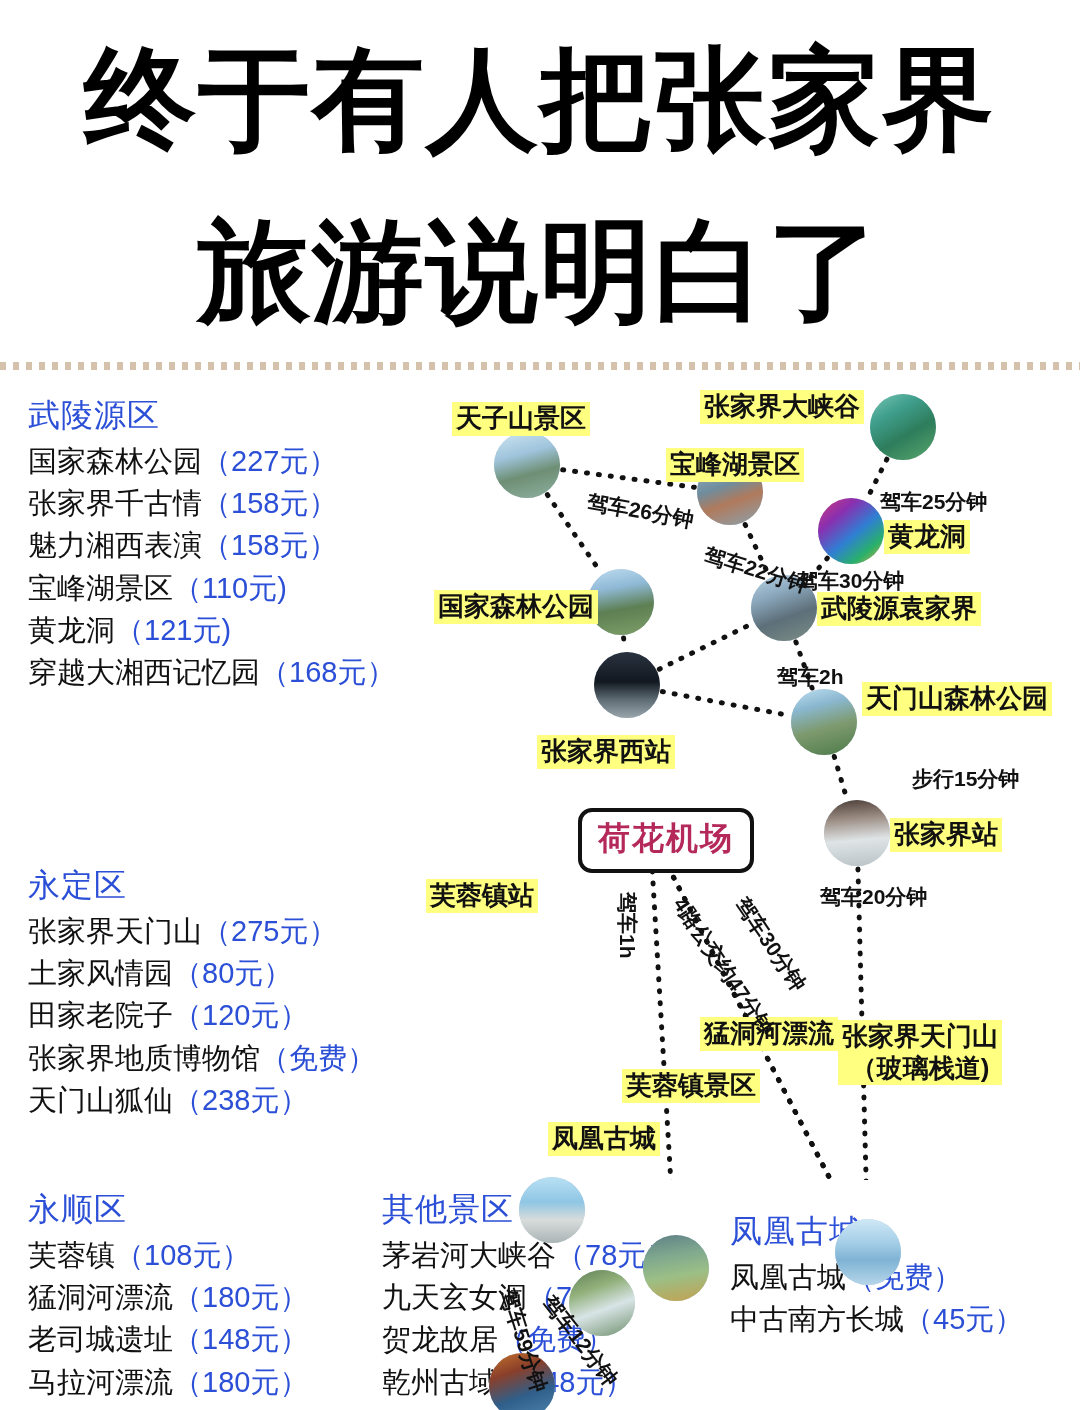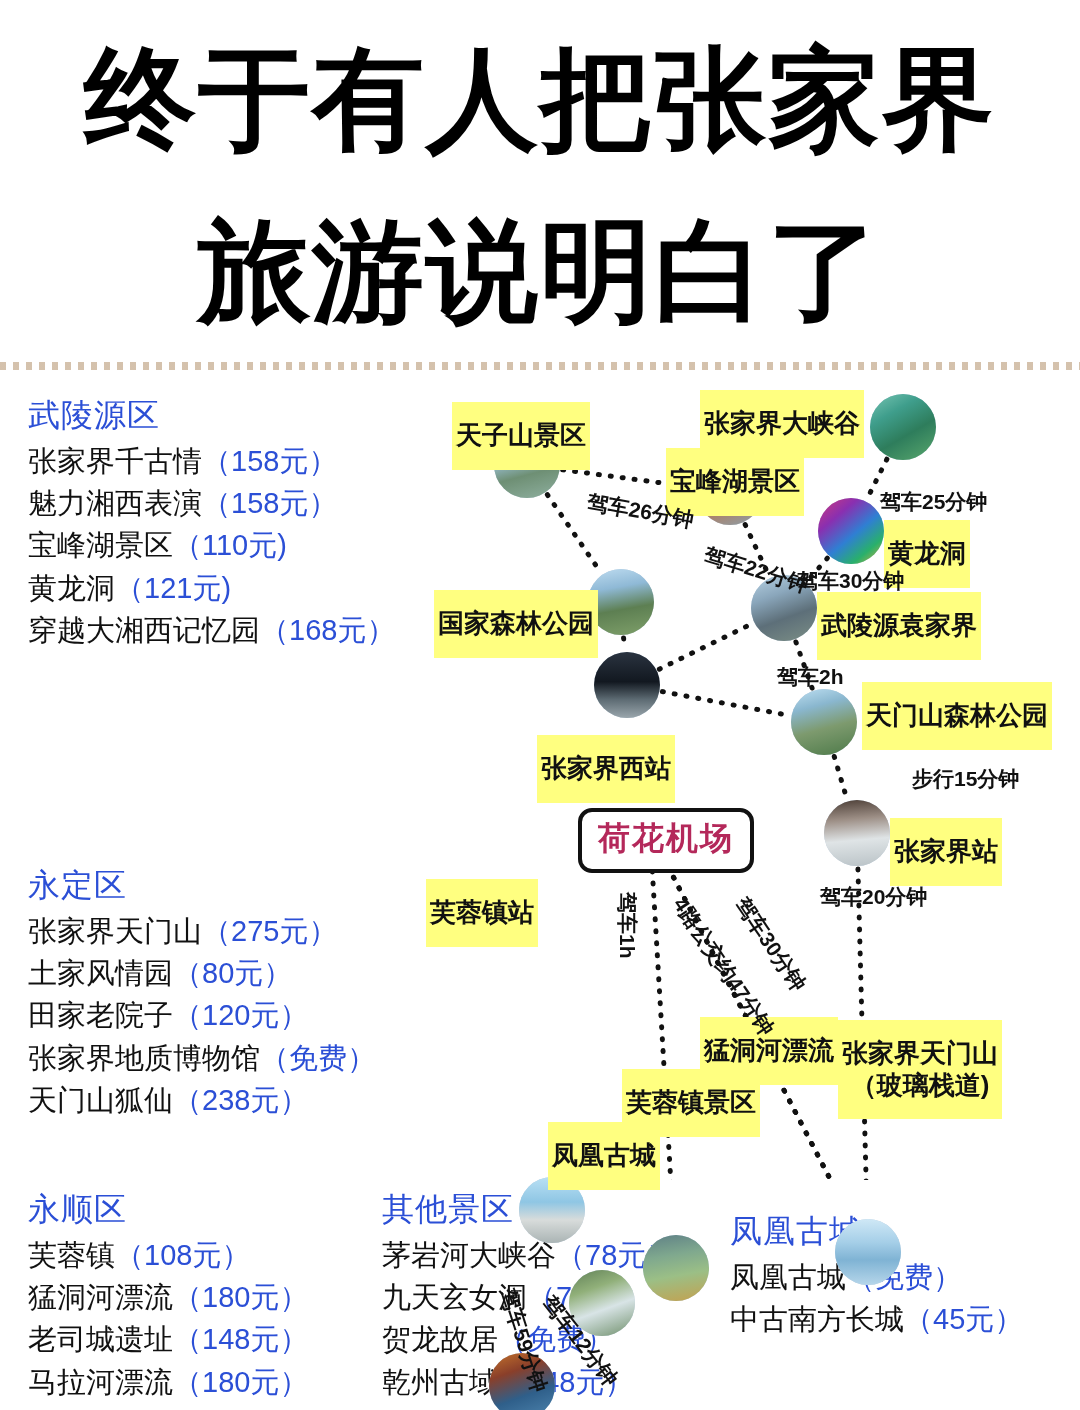--- a/index.html
+++ b/index.html
@@ -55,21 +55,21 @@
 
   .node {
     position:absolute; border-radius:50%; overflow:hidden;
     background:#bcd; box-shadow: 0 0 0 0 rgba(0,0,0,0);
   }
   .node .ph { width:100%; height:100%; display:block; }
 
   .hl {
     position:absolute; background:#ffff80; color:#111;
     font-size:26px; font-weight:700; line-height:1.22;
-    padding:18px 4px; white-space:nowrap; letter-spacing:0px;
+    padding:1px 4px; white-space:nowrap; letter-spacing:0px;
   }
   .hl.two { white-space:normal; text-align:center; }
 
   .edge-lbl {
     position:absolute; color:#111; font-size:21px; font-weight:600;
     white-space:nowrap; background:transparent; letter-spacing:0px;
   }
 
   .airport {
     position:absolute; border:4px solid #111; border-radius:14px;
@@ -85,20 +85,21 @@
   <div class="title-wrap">
     <div class="title-line l1">终于有人把张家界</div>
     <div class="title-line l2">旅游说明白了</div>
   </div>
 
   <div class="divider"></div>
 
   <div class="section" id="sec-wulingyuan">
     <div class="sec-head">武陵源区</div>
     <div>
+      <div class="sec-item"><span>国家森林公园</span><span class="price">（227元）</span></div>
       <div class="sec-item"><span>张家界千古情</span><span class="price">（158元）</span></div>
       <div class="sec-item"><span>魅力湘西表演</span><span class="price">（158元）</span></div>
       <div class="sec-item"><span>宝峰湖景区</span><span class="price">（110元)</span></div>
       <div class="sec-item"><span>黄龙洞</span><span class="price">（121元)</span></div>
       <div class="sec-item"><span>穿越大湘西记忆园</span><span class="price">（168元）</span></div>
     </div>
   </div>
 
   <div class="section" id="sec-yongding">
     <div class="sec-head">永定区</div>

